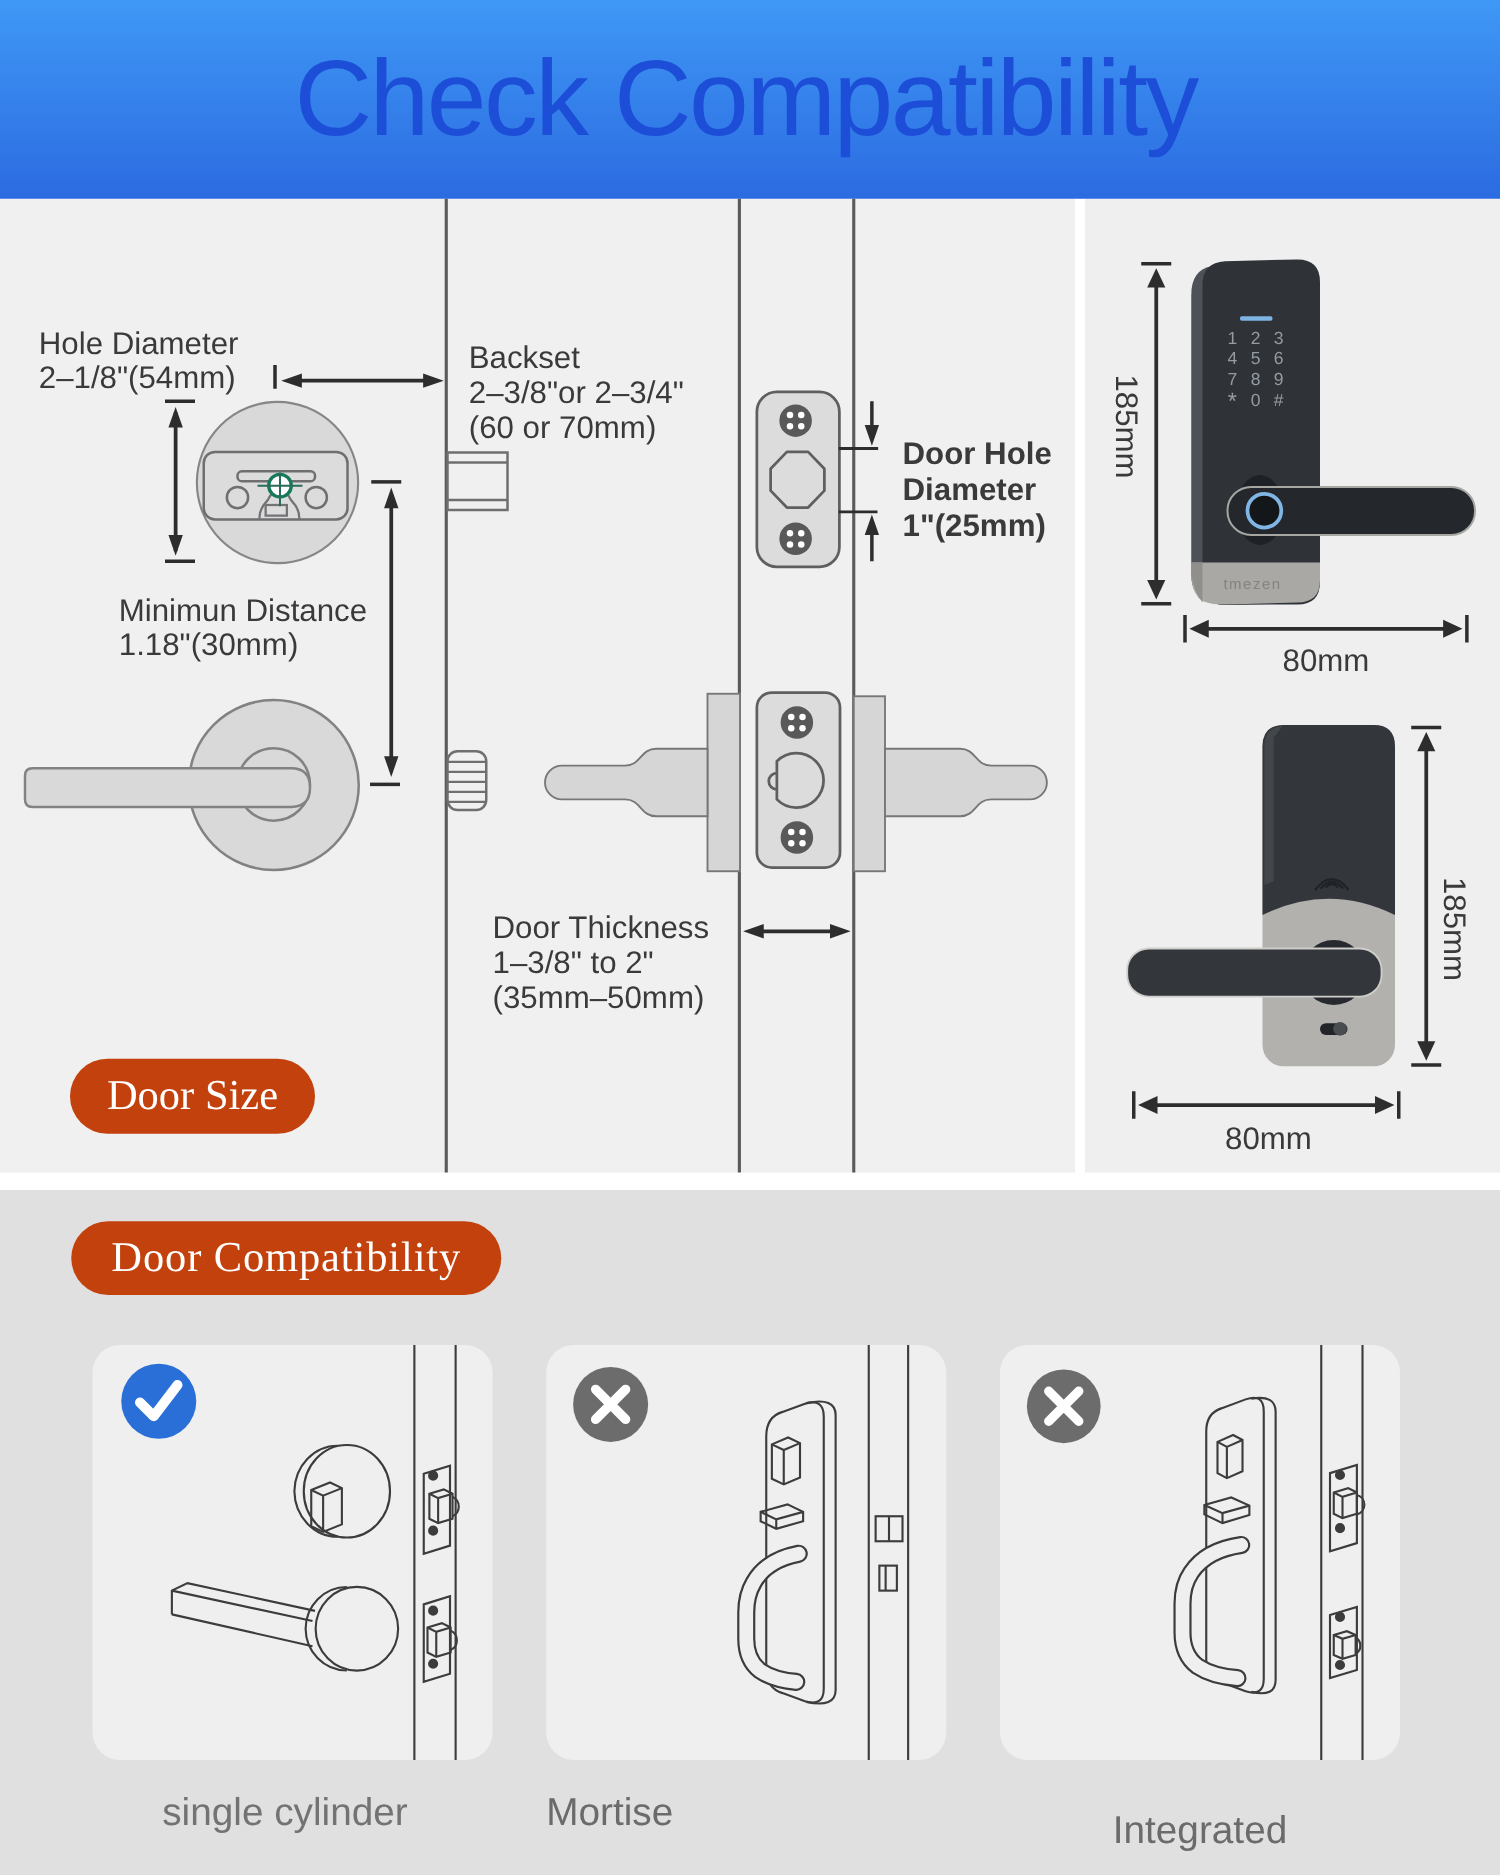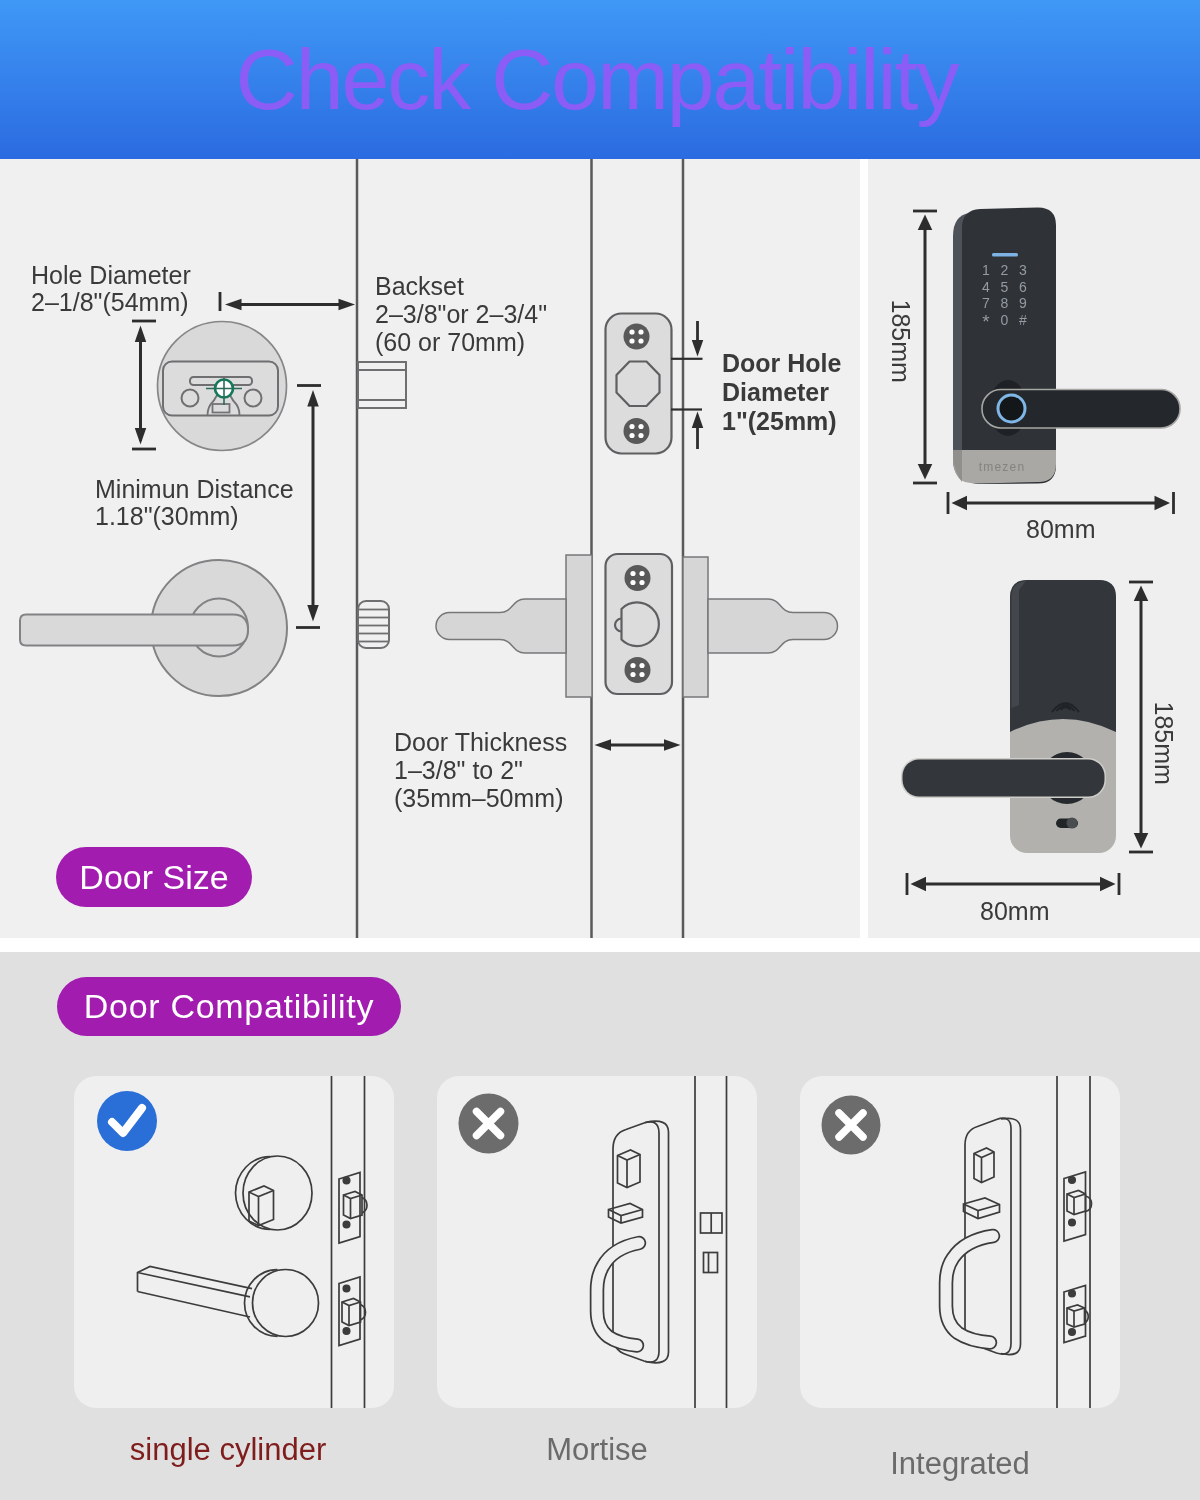--- a/index.html
+++ b/index.html
@@ -1,33 +1,33 @@
 <!DOCTYPE html>
 <html><head>
 <meta charset="utf-8">
 <style>
   html,body{margin:0;padding:0;}
   body{width:1200px;height:1500px;position:relative;background:#ffffff;
        font-family:"Liberation Sans", sans-serif;overflow:hidden;}
   .abs{position:absolute;}
   .lbl{position:absolute;color:#3a3a3a;font-size:25px;line-height:29px;}
-  .pill{position:absolute;background:#a21caf;border-radius:30px;color:#fff;
-        display:flex;align-items:center;justify-content:center;}
+  .pill{position:absolute;background:#c2410c;border-radius:30px;color:#fff;
+        display:flex;align-items:center;justify-content:center;font-family:Liberation Serif, serif;}
 </style>
 </head>
 <body>
 
 <div class="abs" style="left:0;top:159px;width:860px;height:779px;background:#f0f0f1;"></div>
 <div class="abs" style="left:868px;top:159px;width:332px;height:779px;background:#efeff0;"></div>
 <div class="abs" style="left:0;top:952px;width:1200px;height:548px;background:#e0e0e1;"></div>
 
 <div class="abs" style="left:0;top:0;width:1200px;height:159px;
      background:linear-gradient(180deg,#3f98f6 0%,#2b6be1 100%);"></div>
 <div class="abs" style="left:0;top:0;width:1200px;height:159px;display:flex;
-     align-items:center;justify-content:center;color:#8b5cf6;font-size:86px;letter-spacing:-2px;padding-right:7px;box-sizing:border-box;">Check Compatibility</div>
+     align-items:center;justify-content:center;color:#1d4ed8;font-size:86px;letter-spacing:-2px;padding-right:7px;box-sizing:border-box;">Check Compatibility</div>
 
 <svg class="abs" style="left:0;top:0;" width="1200" height="1500" viewBox="0 0 1200 1500">
 <defs>
   <marker id="ah" orient="auto" markerWidth="10" markerHeight="10" refX="8" refY="5" markerUnits="userSpaceOnUse"></marker>
 </defs>
 <g id="section1" stroke-linecap="butt">
 
   <line x1="357" y1="159" x2="357" y2="938" stroke="#5a5a5a" stroke-width="2.5"></line>
   <line x1="591.5" y1="159" x2="591.5" y2="938" stroke="#5a5a5a" stroke-width="2.5"></line>
   <line x1="683" y1="159" x2="683" y2="938" stroke="#5a5a5a" stroke-width="2.5"></line>
@@ -294,15 +294,15 @@
     <path d="M 267 232 L 277.5 229 L 284.5 232 L 284.5 248 L 274 251 L 267 248 Z"></path>
     <path d="M 267 232 L 274 235 L 284.5 232 M 274 235 L 274 251"></path>
     <path d="M 284.5 234 A 7.5 7.5 0 0 1 284.5 247"></path>
   </g>
   <path d="M 193 160 Q 165 164 153 182 Q 146 192 146 207 L 146 230 Q 146 248 158 257 Q 170 265 190 266.5" stroke="#3c3c3c" stroke-width="14.5" fill="none" stroke-linecap="round"></path>
   <path d="M 193 160 Q 165 164 153 182 Q 146 192 146 207 L 146 230 Q 146 248 158 257 Q 170 265 190 266.5" stroke="#efeff0" stroke-width="11" fill="none" stroke-linecap="round"></path>
   <circle cx="51" cy="49" r="29.5" fill="#6c6c6c"></circle>
   <path d="M 39 37 l 24 24 M 63 37 l -24 24" fill="none" stroke="#ffffff" stroke-width="7.5" stroke-linecap="round"></path>
 </svg>
 
-<div class="abs" style="left:68px;top:1432px;width:320px;text-align:center;color:#7f1d1d;font-size:31px;">single cylinder</div>
-<div class="abs" style="left:437px;top:1432px;width:320px;text-align:center;color:#6b6b6b;font-size:31px;">Mortise</div>
+<div class="abs" style="left:68px;top:1432px;width:320px;text-align:center;color:#737373;font-size:31px;">single cylinder</div>
+<div class="abs" style="left:437px;top:1432px;width:320px;color:#6b6b6b;font-size:31px;">Mortise</div>
 <div class="abs" style="left:800px;top:1432px;width:320px;text-align:center;color:#6b6b6b;font-size:31px;margin-top:14px;">Integrated</div>
 
 </body></html>

